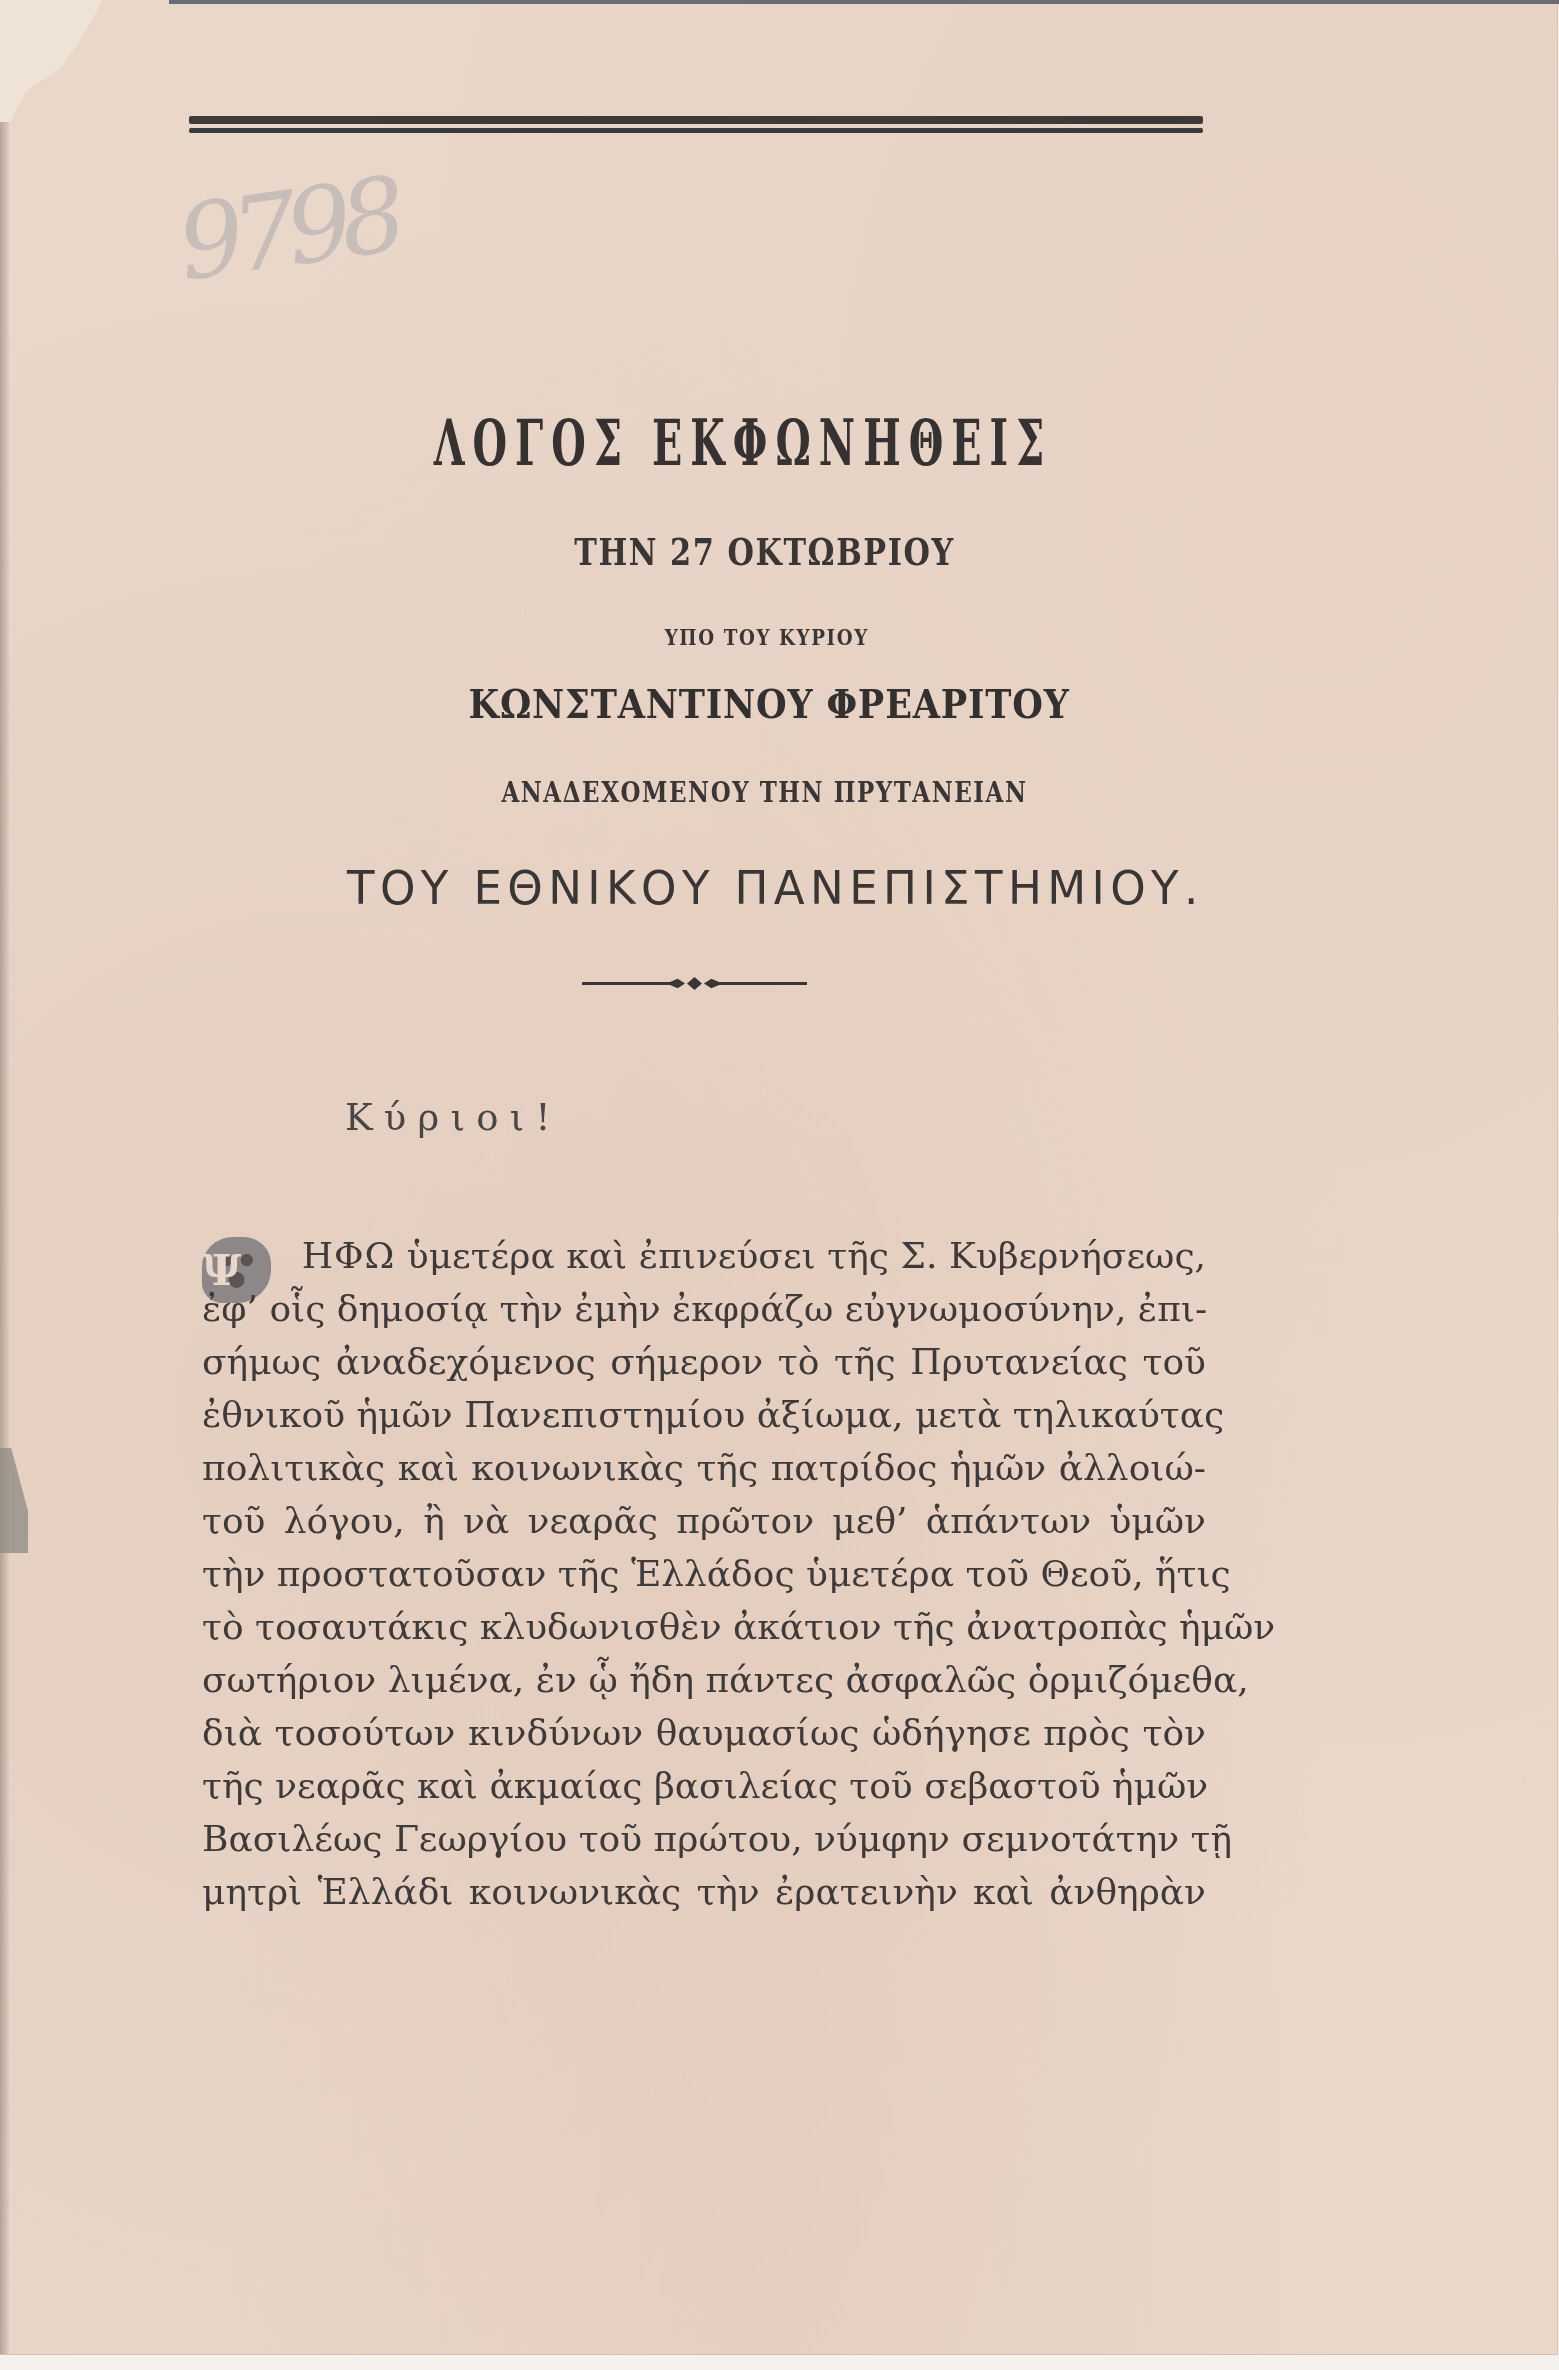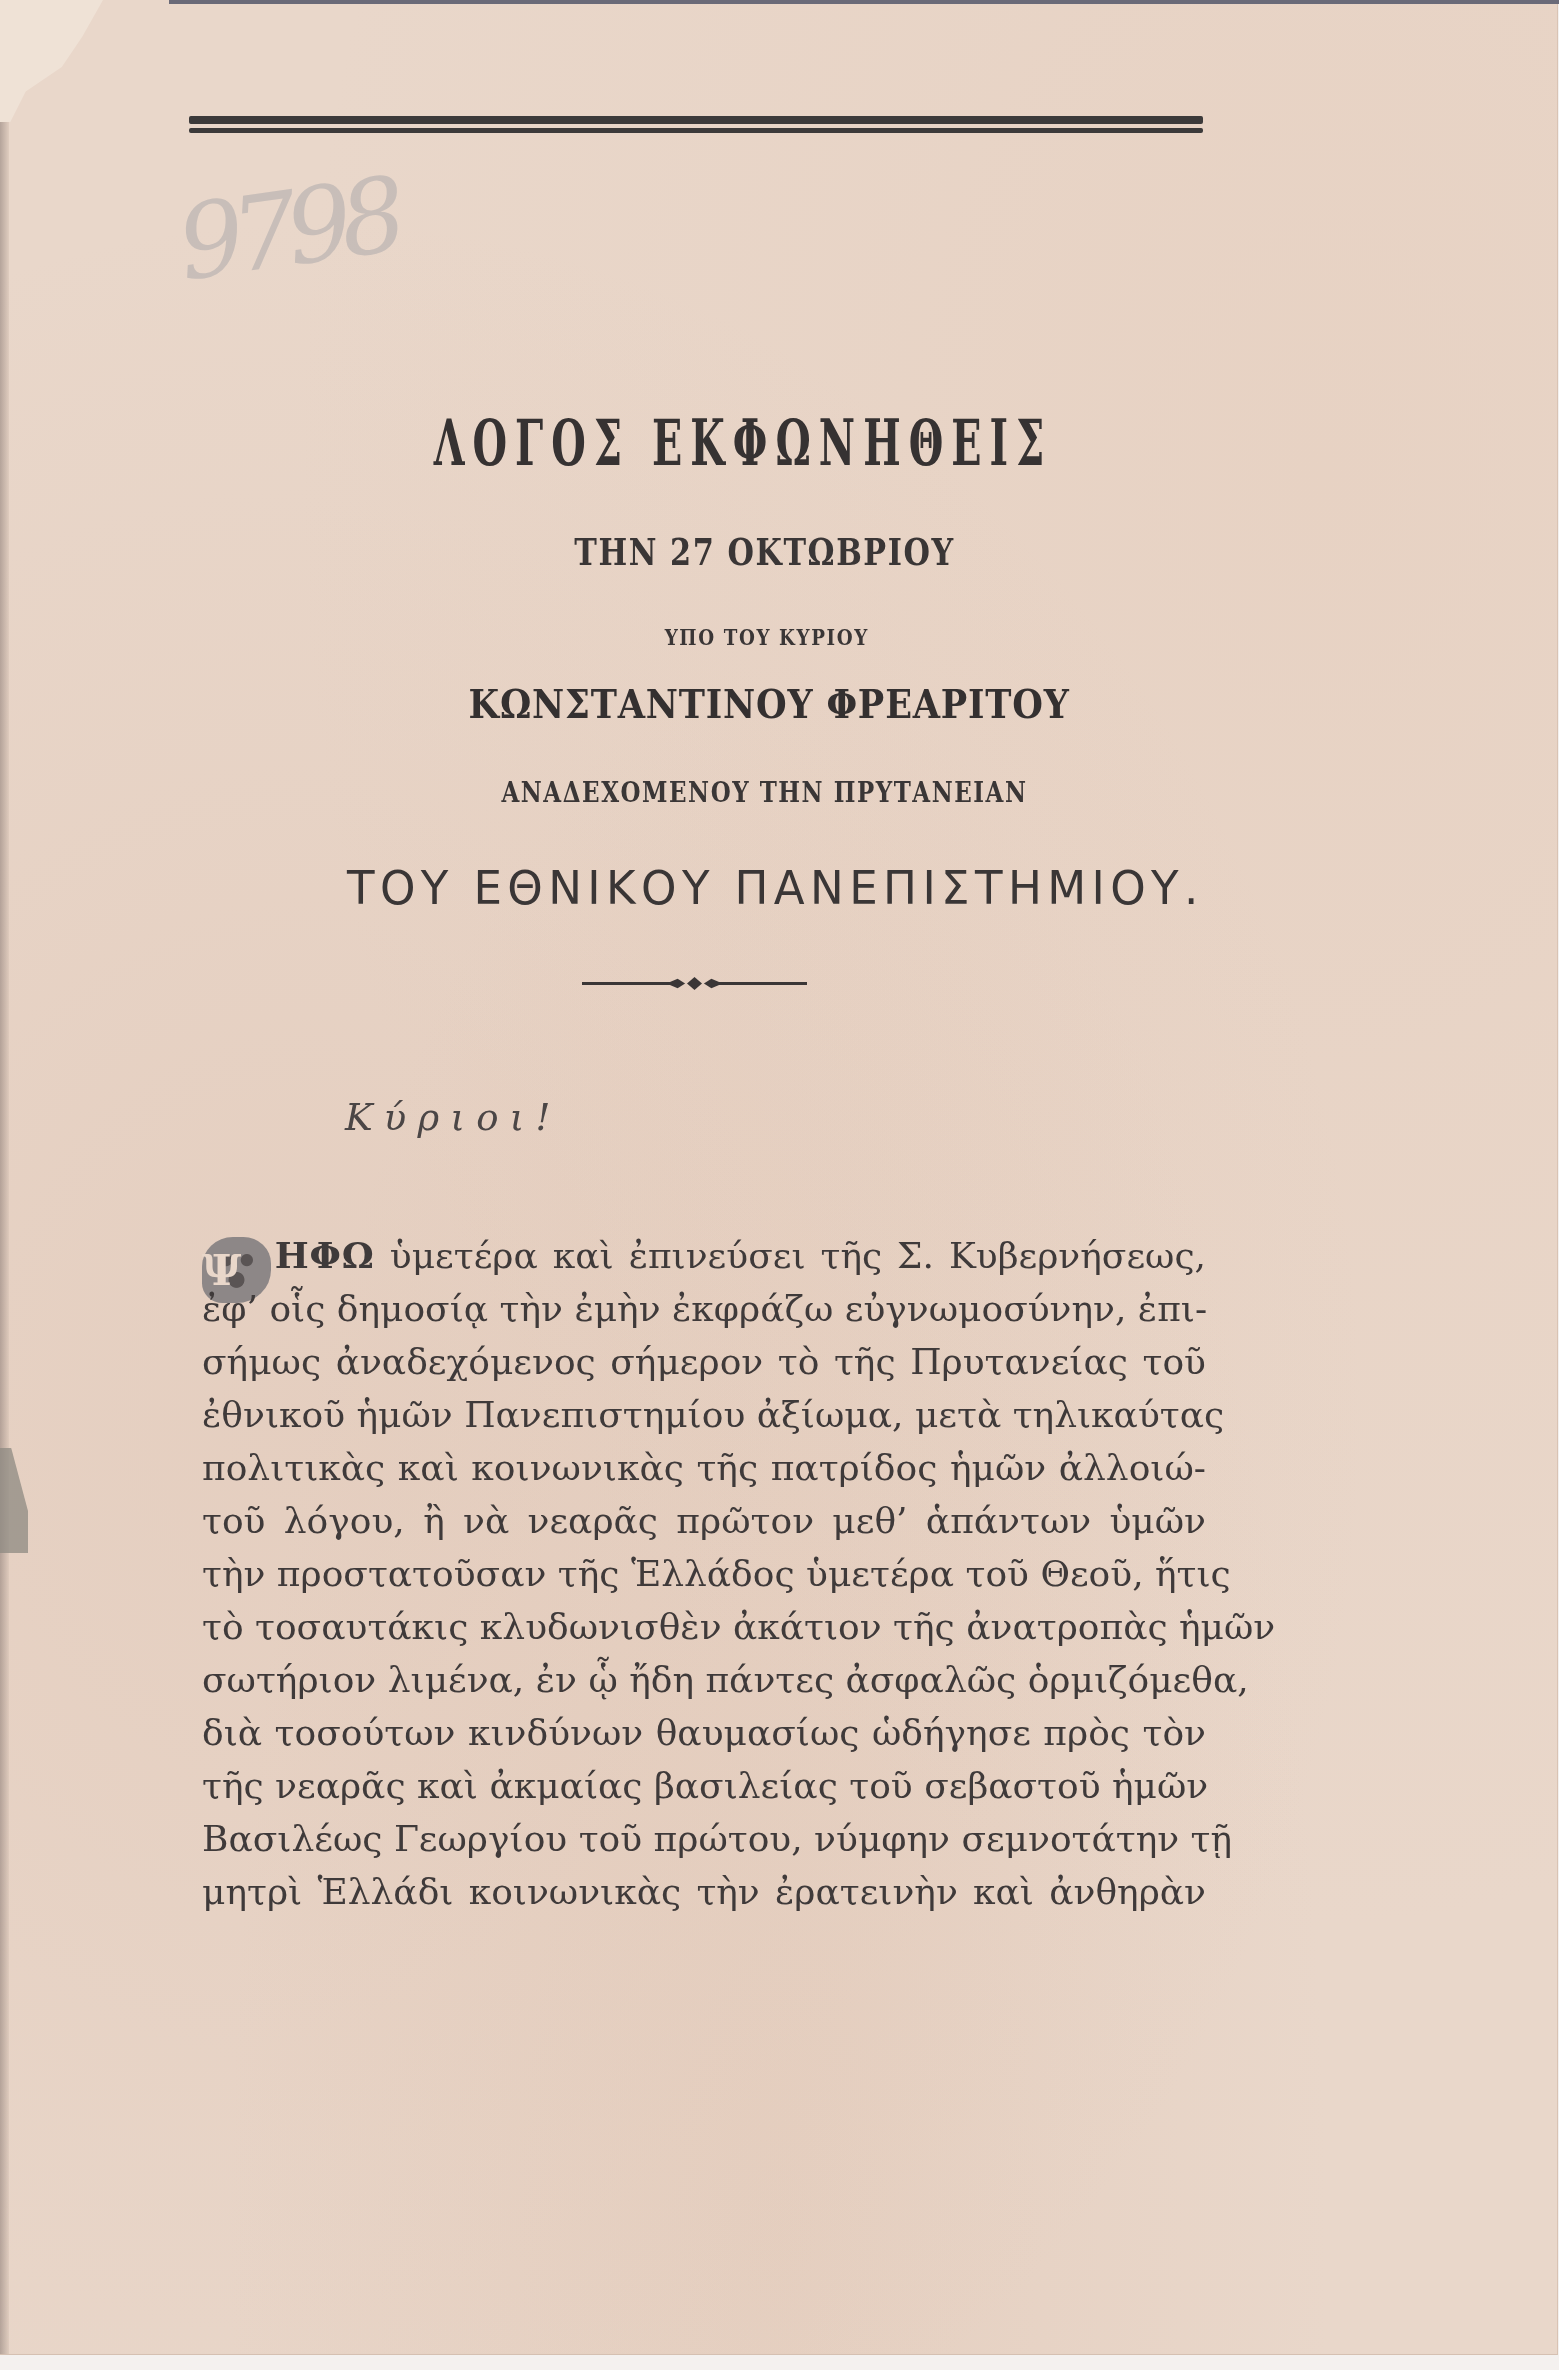--- a/index.html
+++ b/index.html
@@ -77,42 +77,42 @@
   .university {
     top: 860px; font-family: "DejaVu Sans", sans-serif;
     font-size: 47px; letter-spacing: 5.6px; transform: scaleX(0.96); transform-origin: 45% 50%;
     color: #3a3636;
   }
   .ornament {
     position: absolute; left: 582px; top: 974px; width: 225px; height: 19px;
   }
   .salutation {
     position: absolute; left: 345px; top: 1096px;
-    font-family: "DejaVu Serif", serif; font-size: 37px; letter-spacing: 11.2px; color: #4b4646; font-style: italic;
+    font-family: "DejaVu Serif", serif; font-size: 37px; letter-spacing: 11.2px; color: #4b4646;
   }
   .body-text {
     position: absolute; left: 202px; top: 1229px; width: 1004px;
     font-family: "DejaVu Serif", serif; font-size: 36px;
     color: #3f3a3a;
   }
   .body-line {
     height: 53px; line-height: 53px; white-space: nowrap;
     text-align: justify; text-align-last: justify;
   }
   .dropcap {
     display: inline-block; width: 69px; height: 66px; vertical-align: -17px;
     margin-right: 3.7px;
     background: radial-gradient(circle at 35% 35%, #5a5454 0 5.6px, transparent 6.6px),
                 radial-gradient(circle at 65% 35%, #5a5454 0 5.6px, transparent 6.6px),
                 radial-gradient(circle at 50% 65%, #5a5454 0 7.5px, transparent 8.4px),
                 #8d8787;
     border-radius: 45% 40% 50% 30%;
     color: #e9d7ca; font-weight: bold; font-size: 43px; text-align: center; line-height: 66px;
   }
-  .first-word { font-weight: bold; letter-spacing: 0.9px; }
+  .first-word { font-weight: normal; letter-spacing: 0.9px; margin-left: 27px; }
 </style>
 </head>
 <body>
 
 <div class="paper">
   <div class="top-edge"></div>
   <div class="left-shadow"></div>
   <div class="torn-corner"></div>
   <div class="left-stain"></div>
 

